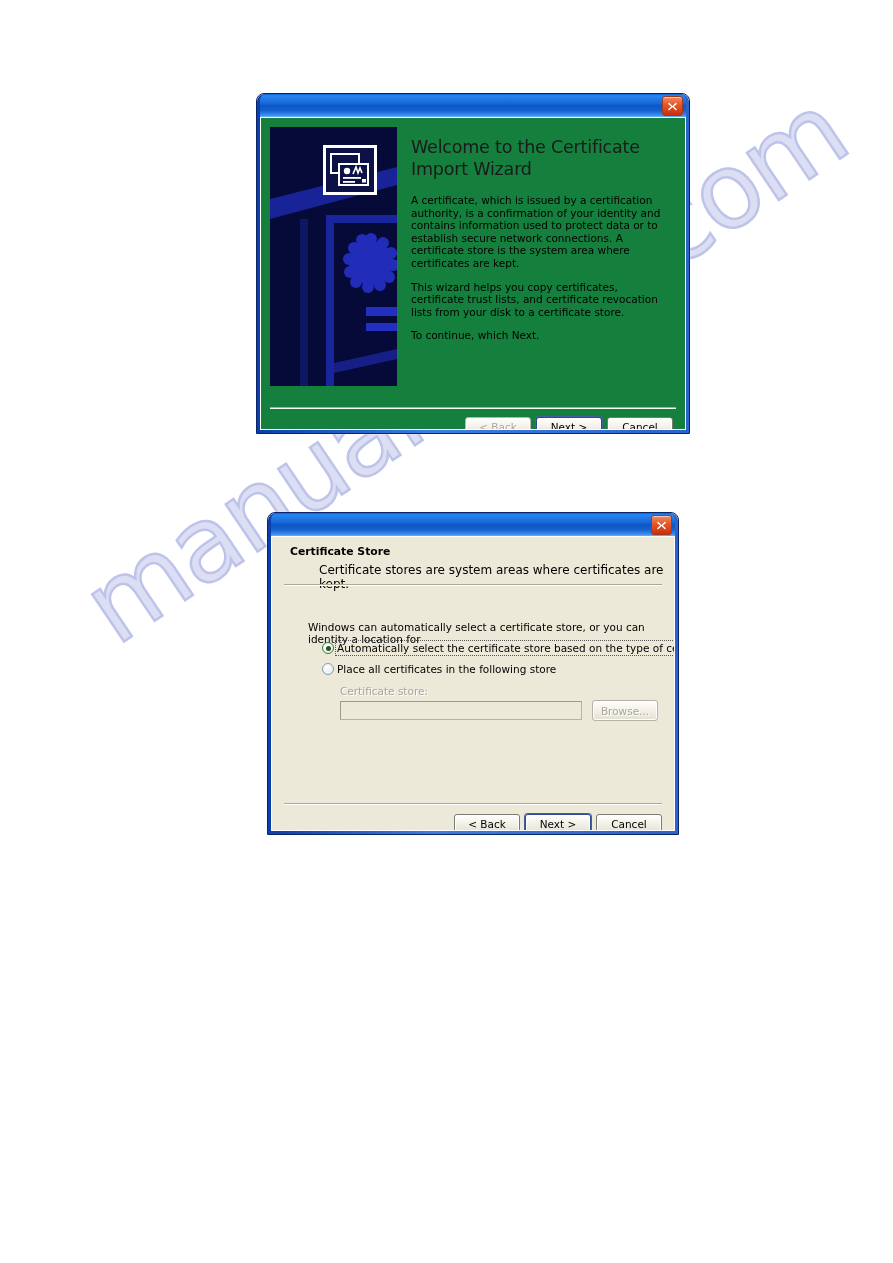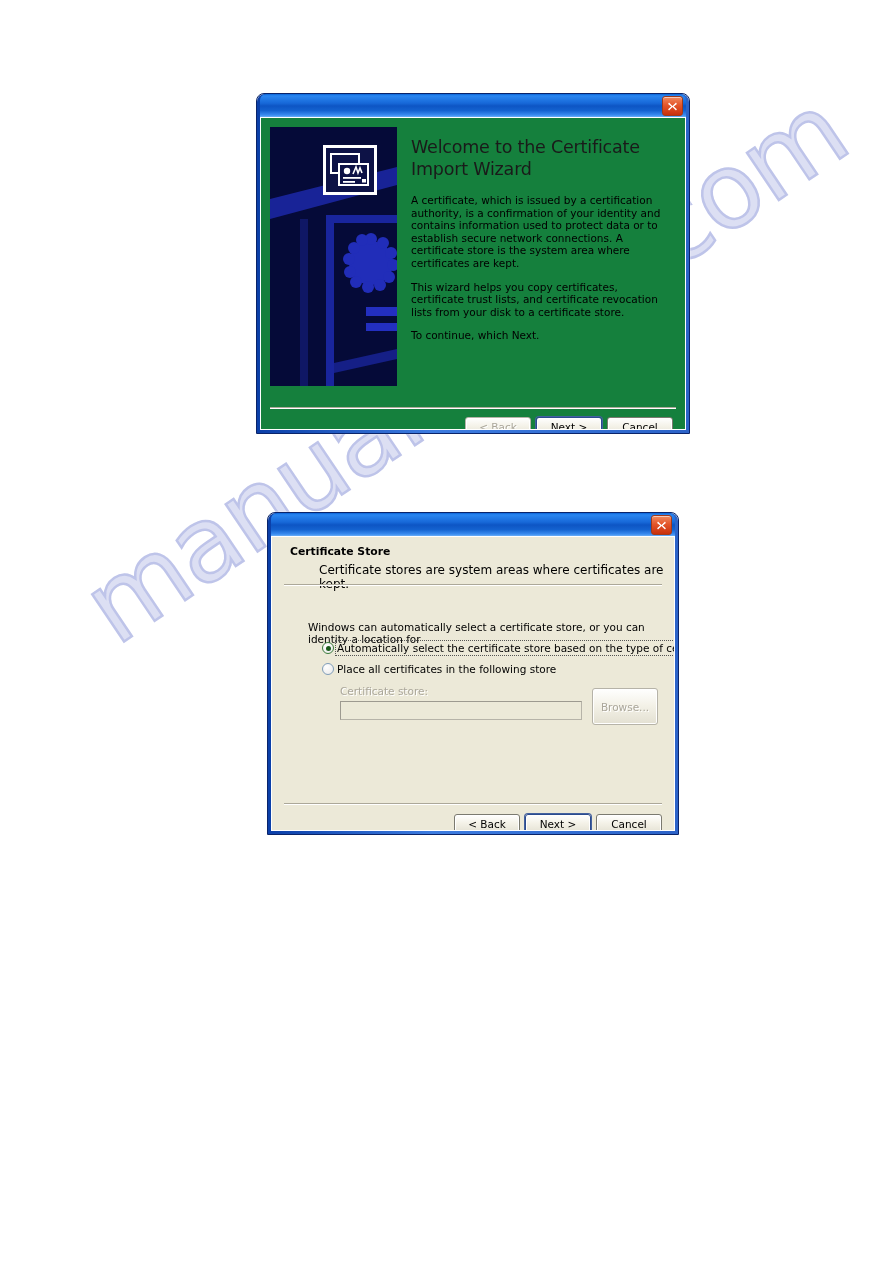--- a/index.html
+++ b/index.html
@@ -286,22 +286,22 @@
     border-top-color: #9d9a90;
     border-left-color: #9d9a90;
     box-sizing: border-box;
     font-size: 10.5px;
     color: #aaa69a;
     padding: 0 3px;
     font-family: "DejaVu Sans", "Liberation Sans", sans-serif;
   }
   .browse-btn {
     position: absolute;
-    left: 320px; top: 151px;
-    width: 62px; height: 37px;
+    left: 320px; top: 163px;
+    width: 62px; height: 21px;
   }
   #sep3 { top: 266px; left: 12px; right: 12px; }
   #btnrow2 { right: 12px; top: 277px; }
 </style>
 </head>
 <body>
 
 <div class="watermark">manualshive.com</div>
 
 <div class="dialog" id="dlg-welcome">

